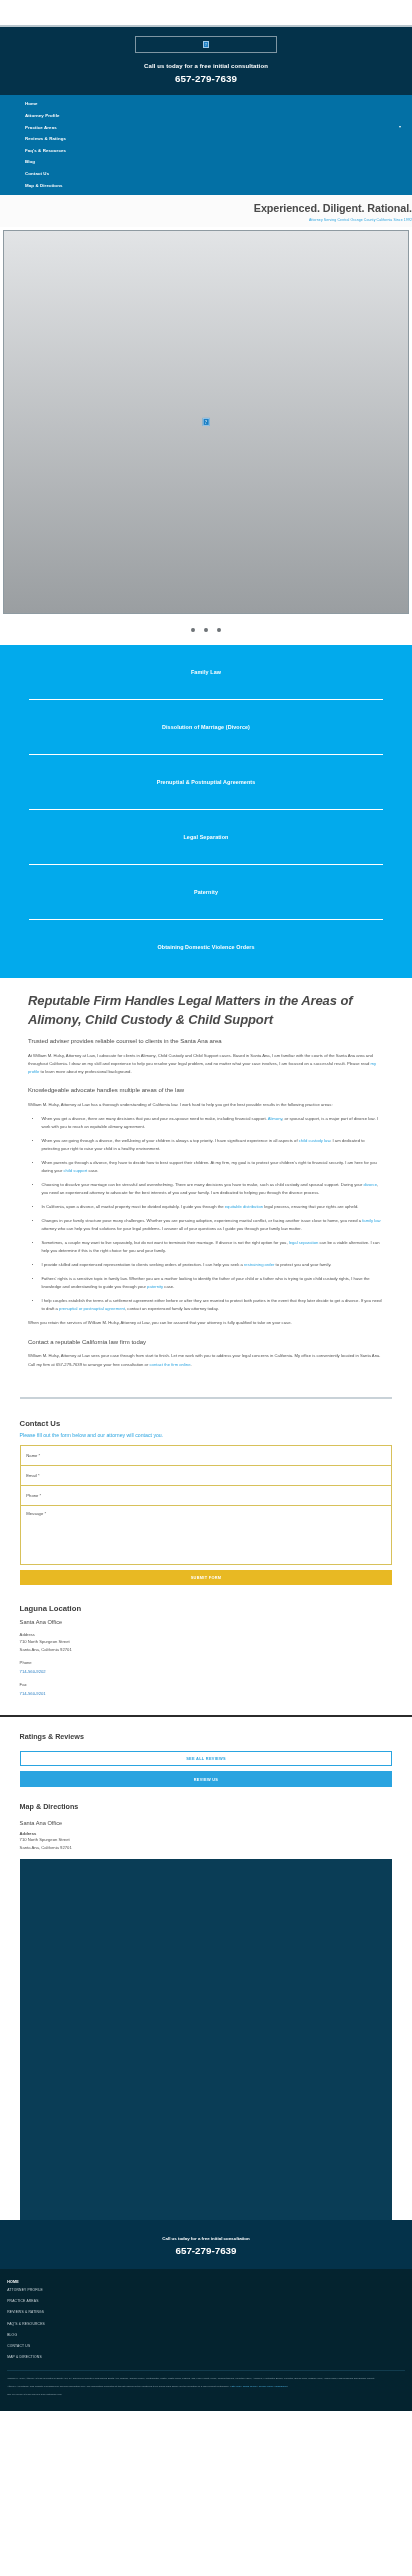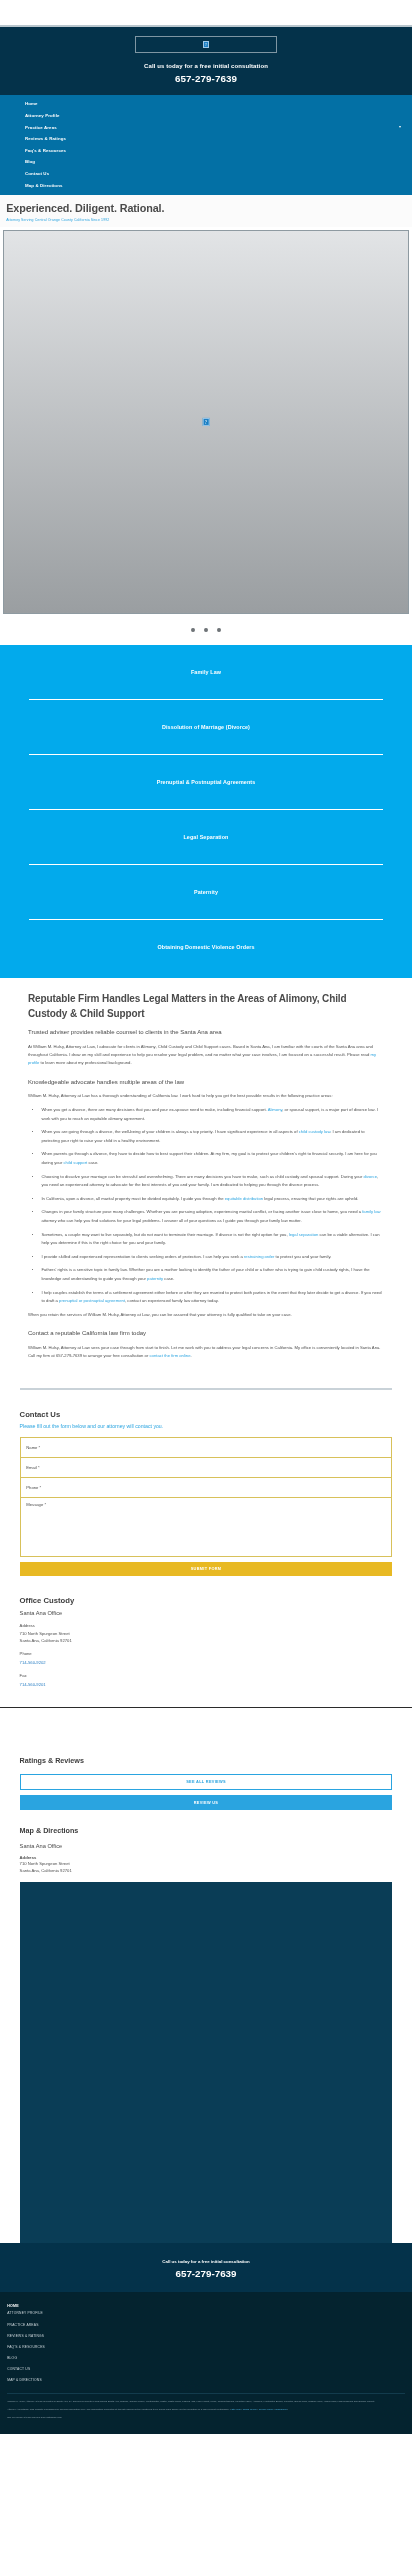--- a/index.html
+++ b/index.html
@@ -60,21 +60,21 @@
     font-weight:bold;
     letter-spacing:0.1px;
   }
   .nav-item .caret {
     position:absolute; right:11.3px; top:5.2px;
     width:0;height:0;border-left:1.5px solid transparent;
     border-right:1.5px solid transparent;border-top:2.1px solid #ffffff;
   }
 
   
-  .hero { background:#fbfbfb; padding:6.7px 0 5.2px 6.2px; }
+  .hero { background:#fbfbfb; padding:6.7px 0 5.2px 6.2px;text-align:right; }
   .hero h1 {
     font-size:10.8px; font-weight:bold; color:#4a4a4a;
     letter-spacing:-0.1px;
   }
   .hero .sub {
     margin-top:4.1px; font-size:3.5px; color:#2aa4e0; letter-spacing:0.1px;
   }
 
   
   .slider-wrap { background:#ffffff; padding:3.1px 2.6px 0 2.6px; }
@@ -109,22 +109,23 @@
   }
   .pbar:after {
     content:""; position:absolute; left:29px; right:29px; bottom:0;
     height:1px; background:#ffffff;
   }
   .pbar.last:after { display:none; }
 
   
   .main { padding:14.4px 28px 0 28px; background:#ffffff; }
   .main h2 {
-    font-size:10px;font-weight:bold;color:#4a4a4a;line-height:1.45;
+    font-size:13px;font-weight:bold;color:#4a4a4a;line-height:1.45;
     letter-spacing:-0.1px;
+    font-style:italic;
   }
   .main h3 {
     font-size:6px;font-weight:normal;color:#4a4a4a;
     margin-top:7.2px;line-height:1.5;
   }
   .main h4 {
     font-size:6px;font-weight:normal;color:#4a4a4a;
     margin-top:10.3px;line-height:1.5;
   }
   .main p {
@@ -169,21 +170,21 @@
 
   
   .sect-rule { height:1.5px;background:#2b2b2b;margin-top:18.5px; }
   .awards { padding:13.4px 19.6px 0 19.6px; }
   .awards h2 { font-size:7.2px;font-weight:bold;color:#3d3d3d; }
   .awards-strip {
     margin-top:8.2px;height:15.5px;background:#d9d9d9;border:0.5px solid #cfcfcf;
   }
 
   
-  .reviews { padding:15.5px 19.6px 0 19.6px;margin-top:32px; }
+  .reviews { padding:15.5px 19.6px 0 19.6px; }
   .reviews h2 { font-size:7.2px;font-weight:bold;color:#3d3d3d; }
   .btn-outline {
     margin-top:9.3px;height:15.5px;border:0.5px solid #2aa4e0;
     display:flex;align-items:center;justify-content:center;
     color:#2aa4e0;font-size:3.9px;font-weight:bold;letter-spacing:0.3px;
   }
   .btn-solid {
     margin-top:5.2px;height:15.5px;background:#2aa4e0;
     display:flex;align-items:center;justify-content:center;
     color:#ffffff;font-size:3.9px;font-weight:bold;letter-spacing:0.3px;
@@ -343,21 +344,21 @@
         <div class="f-field">Phone *</div>
       </div>
       <div class="f-row">
         <div class="f-field tall">Message *</div>
       </div>
     </div>
     <div class="submit-bar">SUBMIT FORM</div>
   </div>
 
   <div class="office">
-    <h2>Office Custody</h2>
+    <h2>Laguna Location</h2>
     <h3>Santa Ana Office</h3>
     <div class="lbl">Address</div>
     <div class="val">710 North Spurgeon Street</div>
     <div class="val">Santa Ana, California 92701</div>
     <div class="lbl">Phone</div>
     <a class="tel" href="#">714-560-9202</a>
     <div class="lbl">Fax</div>
     <a class="tel" href="#">714-560-9201</a>
   </div>
 

